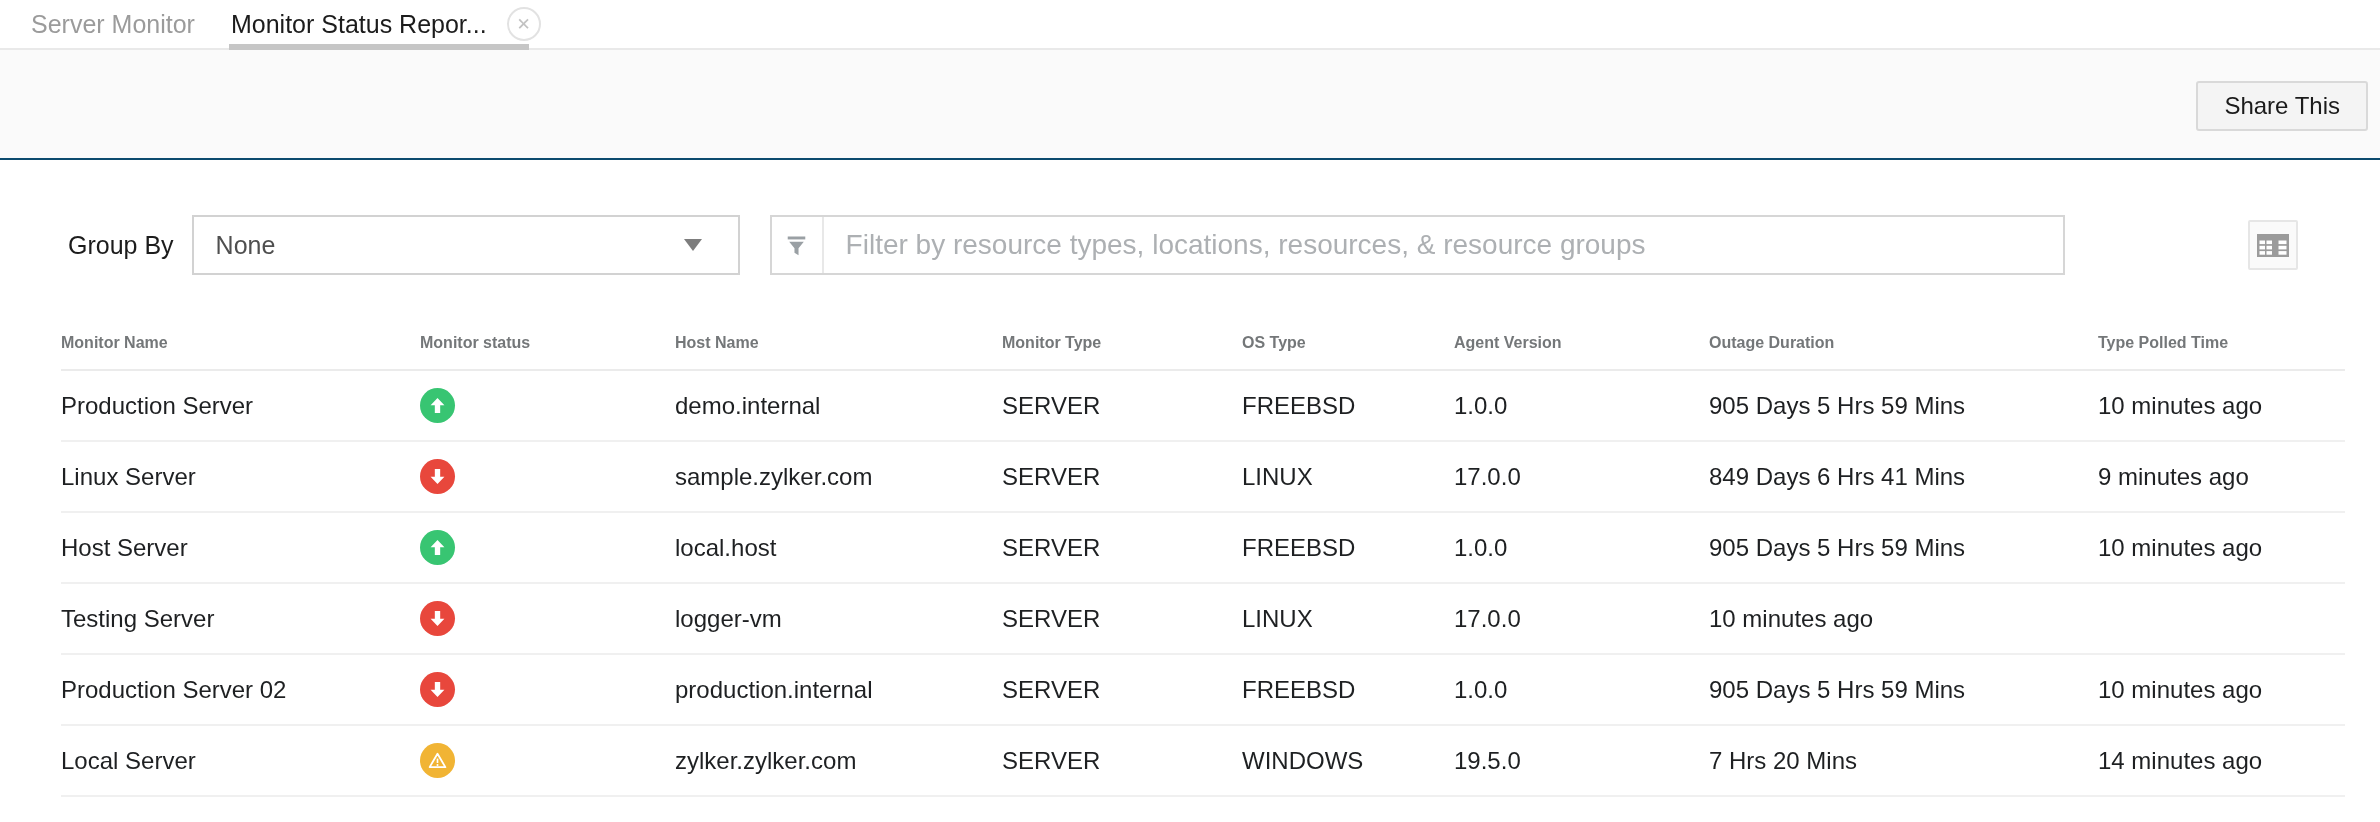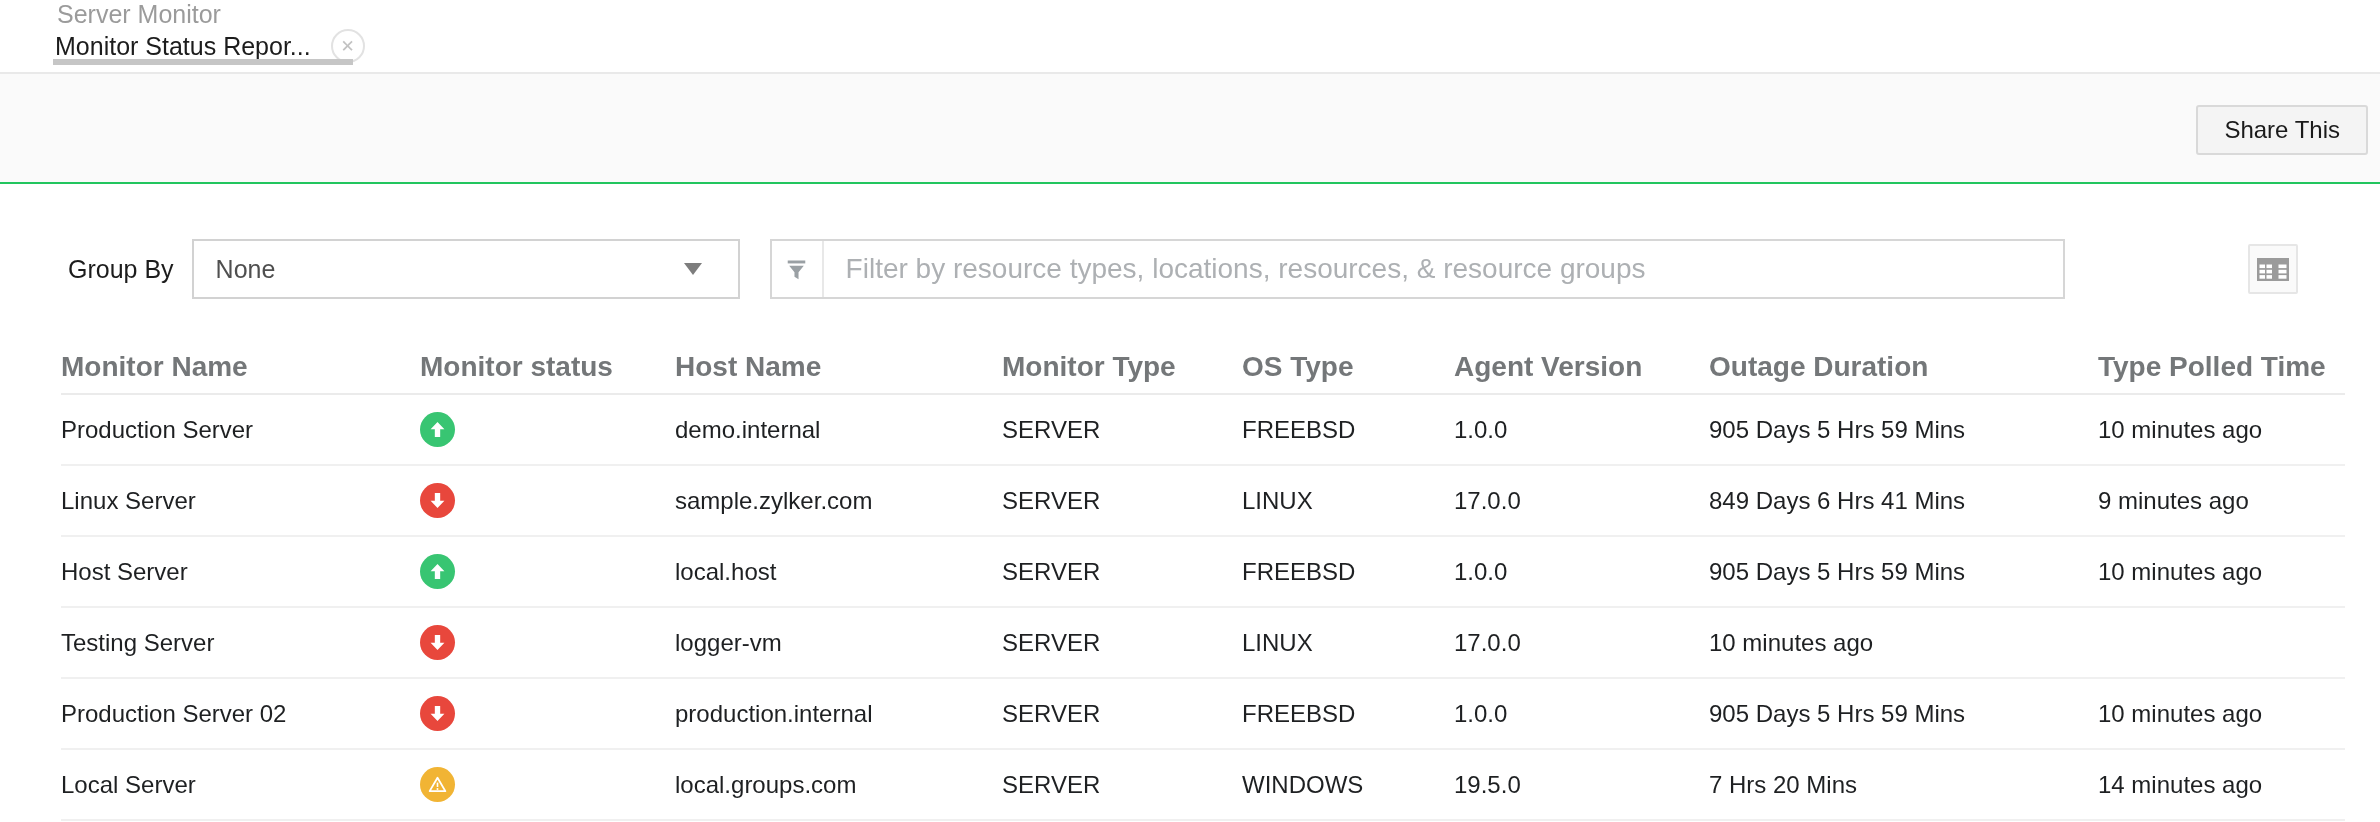--- a/index.html
+++ b/index.html
@@ -5,27 +5,26 @@
   * { box-sizing: border-box; margin: 0; padding: 0; }
   html, body {
     width: 2380px; height: 822px;
     background: #ffffff;
     font-family: "Liberation Sans", sans-serif;
     overflow: hidden;
   }
 
   
   .tabbar {
-    height: 74px;
+    height: 50px;
     display: flex;
     align-items: stretch;
     border-bottom: 2px solid #e9e9e9;
     background: #fff;
-    padding-left: 47px;
-    flex-direction: column;
+    padding-left: 21px;
   }
   .tab {
     display: flex;
     align-items: center;
     font-size: 25px;
     position: relative;
     cursor: default;
   }
   .tab.inactive { color: #9b9b9b; padding: 0 10px; margin-right: 18px; }
   .tab.active { color: #1c1c1c; padding: 0 8px; }
@@ -48,21 +47,21 @@
     margin-left: 20px;
     flex: none;
     cursor: pointer;
     font-family: "DejaVu Sans", sans-serif;
   }
 
   
   .toolbar {
     height: 110px;
     background: #fafafa;
-    border-bottom: 2px solid #22c55e;
+    border-bottom: 2px solid #0c4a6e;
     position: relative;
   }
   .share-btn {
     position: absolute;
     top: 31px;
     right: 12px;
     height: 50px;
     padding: 0 26px;
     background: #f4f4f4;
     border: 2px solid #d9d9d9;
@@ -157,21 +156,21 @@
     margin: 50px 0 0 61px;
     width: 2284px;
   }
   .tbl-header {
     display: flex;
     height: 54px;
     align-items: center;
     border-bottom: 2px solid #ebebeb;
   }
   .tbl-header .cell {
-    font-size: 28px;
+    font-size: 16px;
     font-weight: bold;
     color: #747779;
     cursor: pointer;
   }
   .tbl-row {
     display: flex;
     height: 71px;
     align-items: center;
     border-bottom: 2px solid #f0f0f0;
   }
@@ -333,21 +332,21 @@
       </div>
       <div class="tbl-row">
         <div class="cell c0">Local Server</div>
         <div class="cell c1"><span class="status-circle" style="background: rgb(241, 180, 52);">
             <svg width="23" height="23" viewBox="0 0 24 24">
               <path d="M12 5 L20.2 18.9 H3.8 z" fill="none" stroke="#fff" stroke-width="1.9" stroke-linejoin="round"></path>
               <rect x="11.15" y="10" width="1.7" height="4.6" fill="#fff"></rect>
               <circle cx="12" cy="16.6" r="1.05" fill="#fff"></circle>
             </svg>
           </span></div>
-        <div class="cell c2">local.groups.com</div>
+        <div class="cell c2">zylker.zylker.com</div>
         <div class="cell c3">SERVER</div>
         <div class="cell c4">WINDOWS</div>
         <div class="cell c5">19.5.0</div>
         <div class="cell c6">7 Hrs 20 Mins</div>
         <div class="cell c7">14 minutes ago</div>
       </div>
     </div>
 </div>
 
 </body></html>

